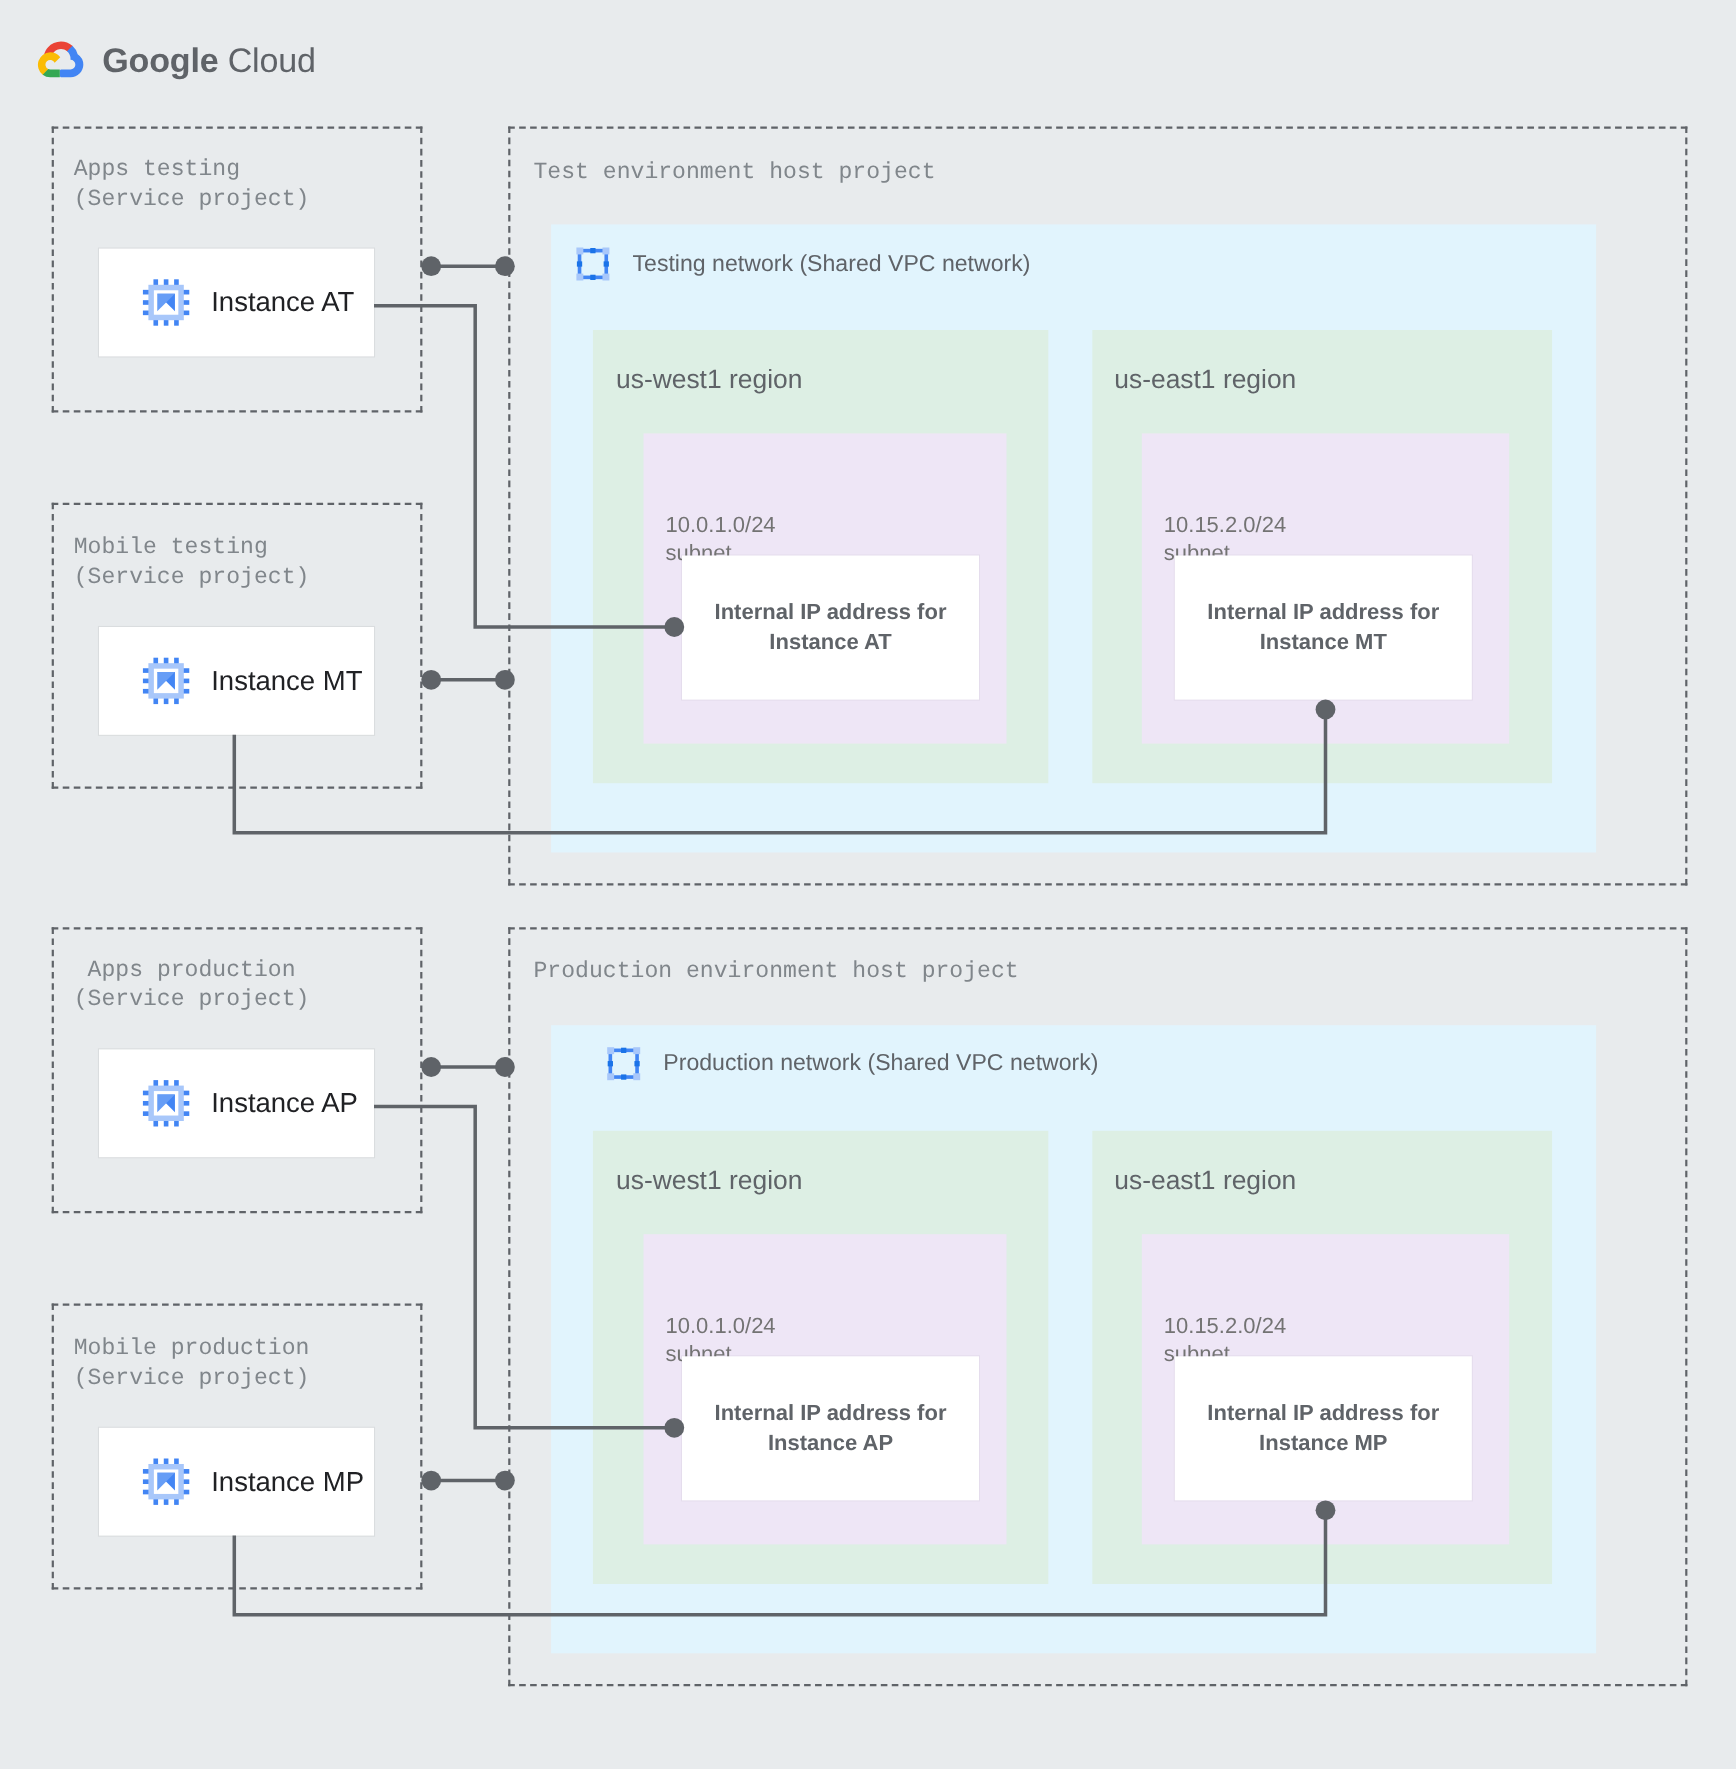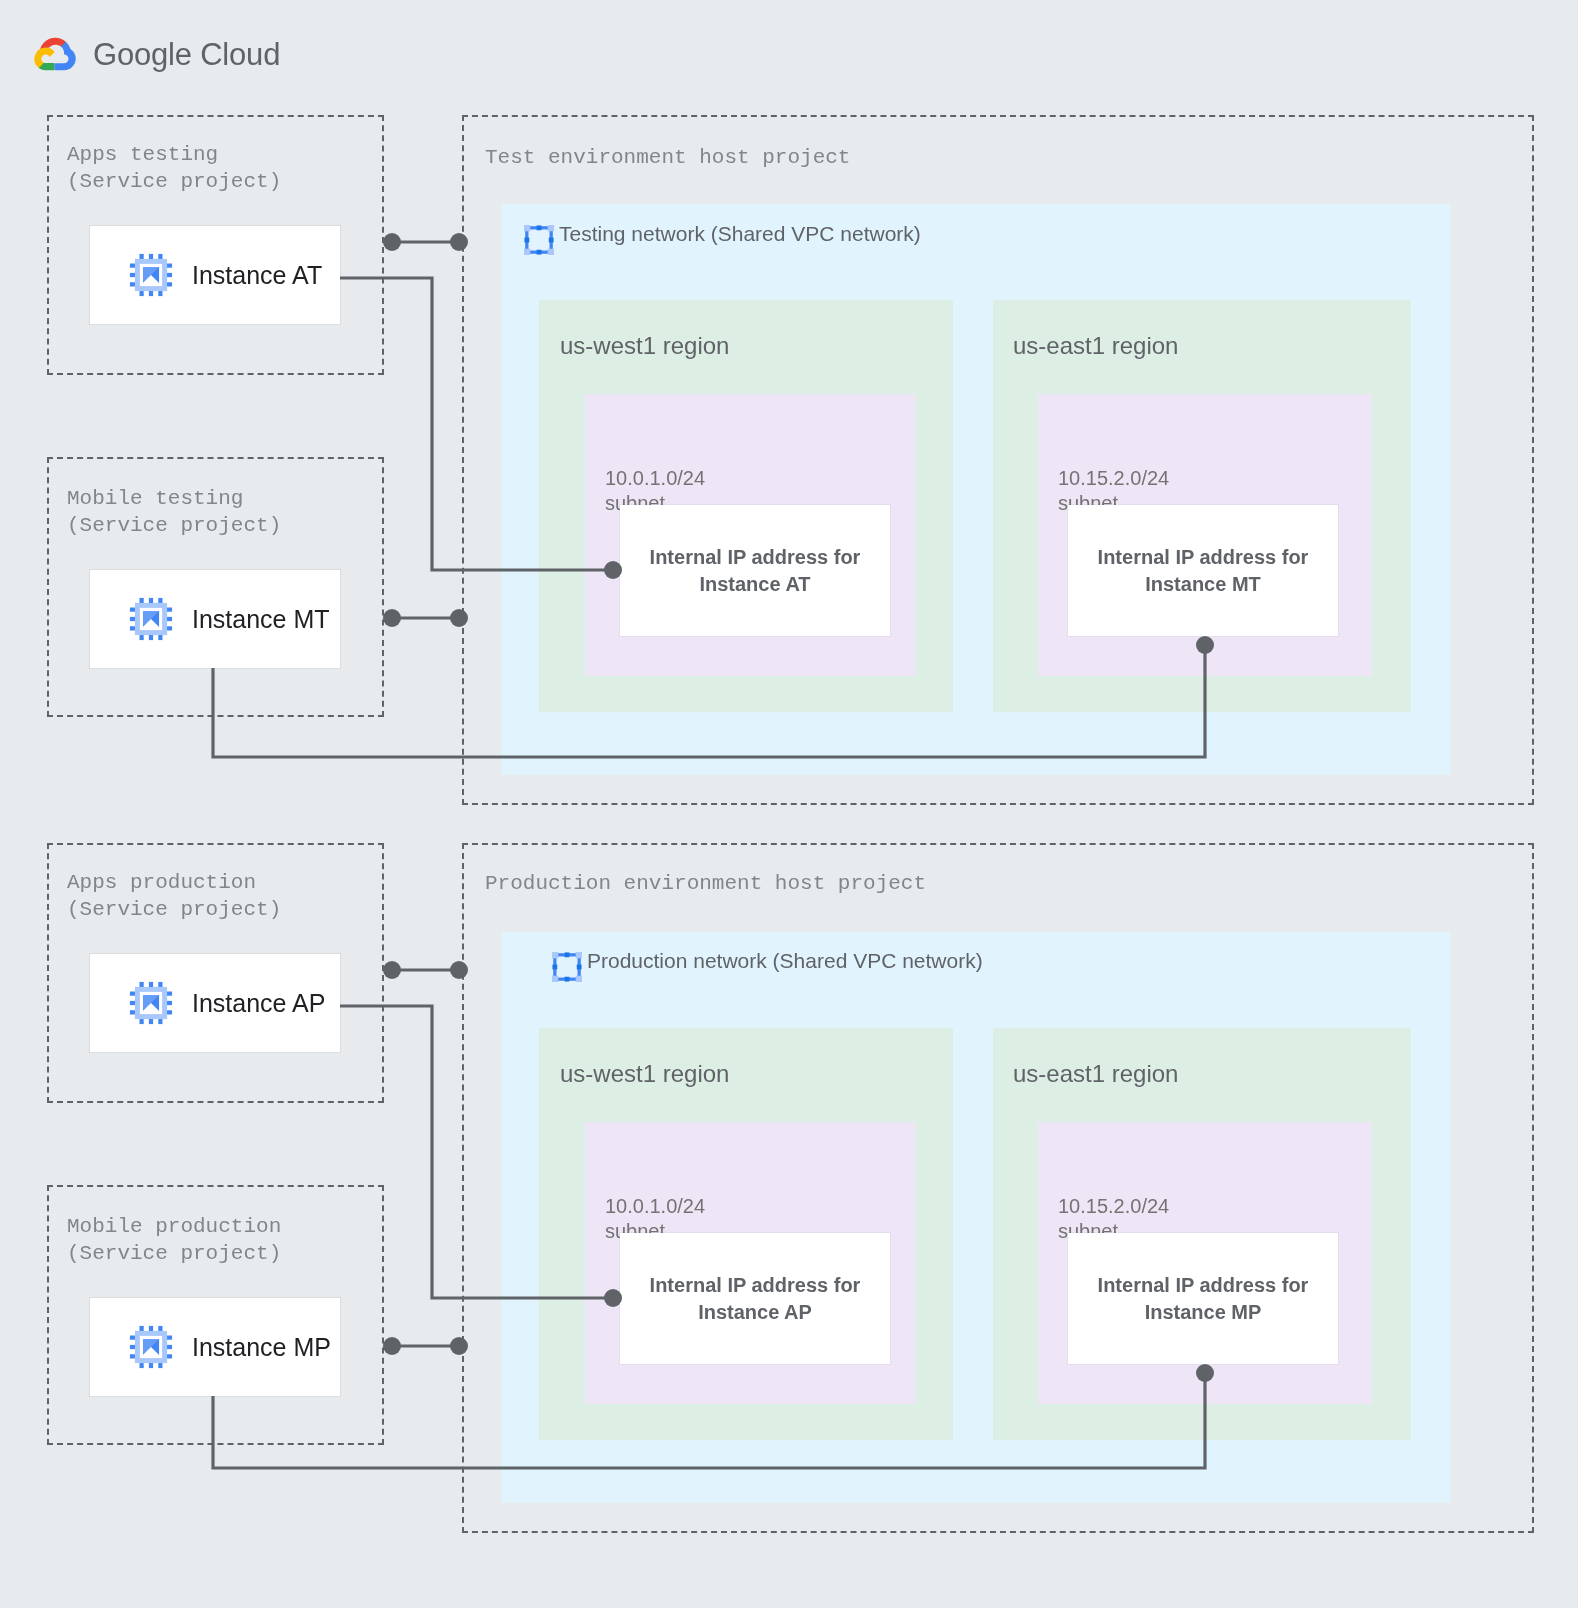--- a/index.html
+++ b/index.html
@@ -28,21 +28,21 @@
     align-items: center;
     gap: 14px;
   }
   .brand-logo { width: 46px; height: 42px; display: block; }
   .brand-text {
     font-size: 31px;
     color: #5f6368;
     letter-spacing: -0.2px;
     white-space: nowrap;
   }
-  .brand-text b { font-weight: normal; }
+  .brand-text b { font-weight: bold; }
 
   
   .dashed-box {
     position: absolute;
     border: 2px dashed #5f6368;
     box-sizing: border-box;
     background: transparent;
   }
   .box-label {
     position: absolute;
@@ -55,22 +55,22 @@
 
   
   .vpc-box {
     position: absolute;
     background: #e1f4fd;
     box-sizing: border-box;
   }
   .vpc-header {
     position: absolute;
     display: flex;
-    align-items: flex-start;
-    gap: 2px;
+    align-items: center;
+    gap: 18px;
   }
   .vpc-title {
     color: #5f6368;
     font-size: 21px;
     white-space: nowrap;
   }
 
   
   .region-box {
     position: absolute;
@@ -254,21 +254,21 @@
 
   <div class="region-box" style="left:993px; top:300px; width:418px; height:412px;"></div>
   <div class="region-label" style="left:1013px; top:332px;">us-east1 region</div>
   <div class="subnet-box" style="left:1038px; top:394px; width:334px; height:282px;"></div>
   <div class="subnet-label" style="left:1058px; top:424px;">10.15.2.0/24
 subnet</div>
   <div class="ip-card" style="left:1068px; top:505px; width:270px; height:131px;">Internal IP address for
 Instance MT</div>
 
   <div class="dashed-box" style="left:47px;  top:843px;  width:337px; height:260px;"></div>
-  <div class="box-label" style="left:67px; top:869px;">Apps production
+  <div class="box-label" style="left:67px; top:869px;text-align:center;">Apps production
 (Service project)</div>
   <div class="instance-card" style="left:90px; top:954px; width:250px; height:98px;">
     <svg class="instance-icon" viewBox="0 0 24 24">
       <g fill="#4285f4">
         <rect x="6" y="1" width="2.2" height="3.2"></rect>
           <rect x="10.9" y="1" width="2.2" height="3.2"></rect>
           <rect x="15.8" y="1" width="2.2" height="3.2"></rect>
         <rect x="6" y="19.8" width="2.2" height="3.2"></rect>
           <rect x="10.9" y="19.8" width="2.2" height="3.2"></rect>
           <rect x="15.8" y="19.8" width="2.2" height="3.2"></rect>

